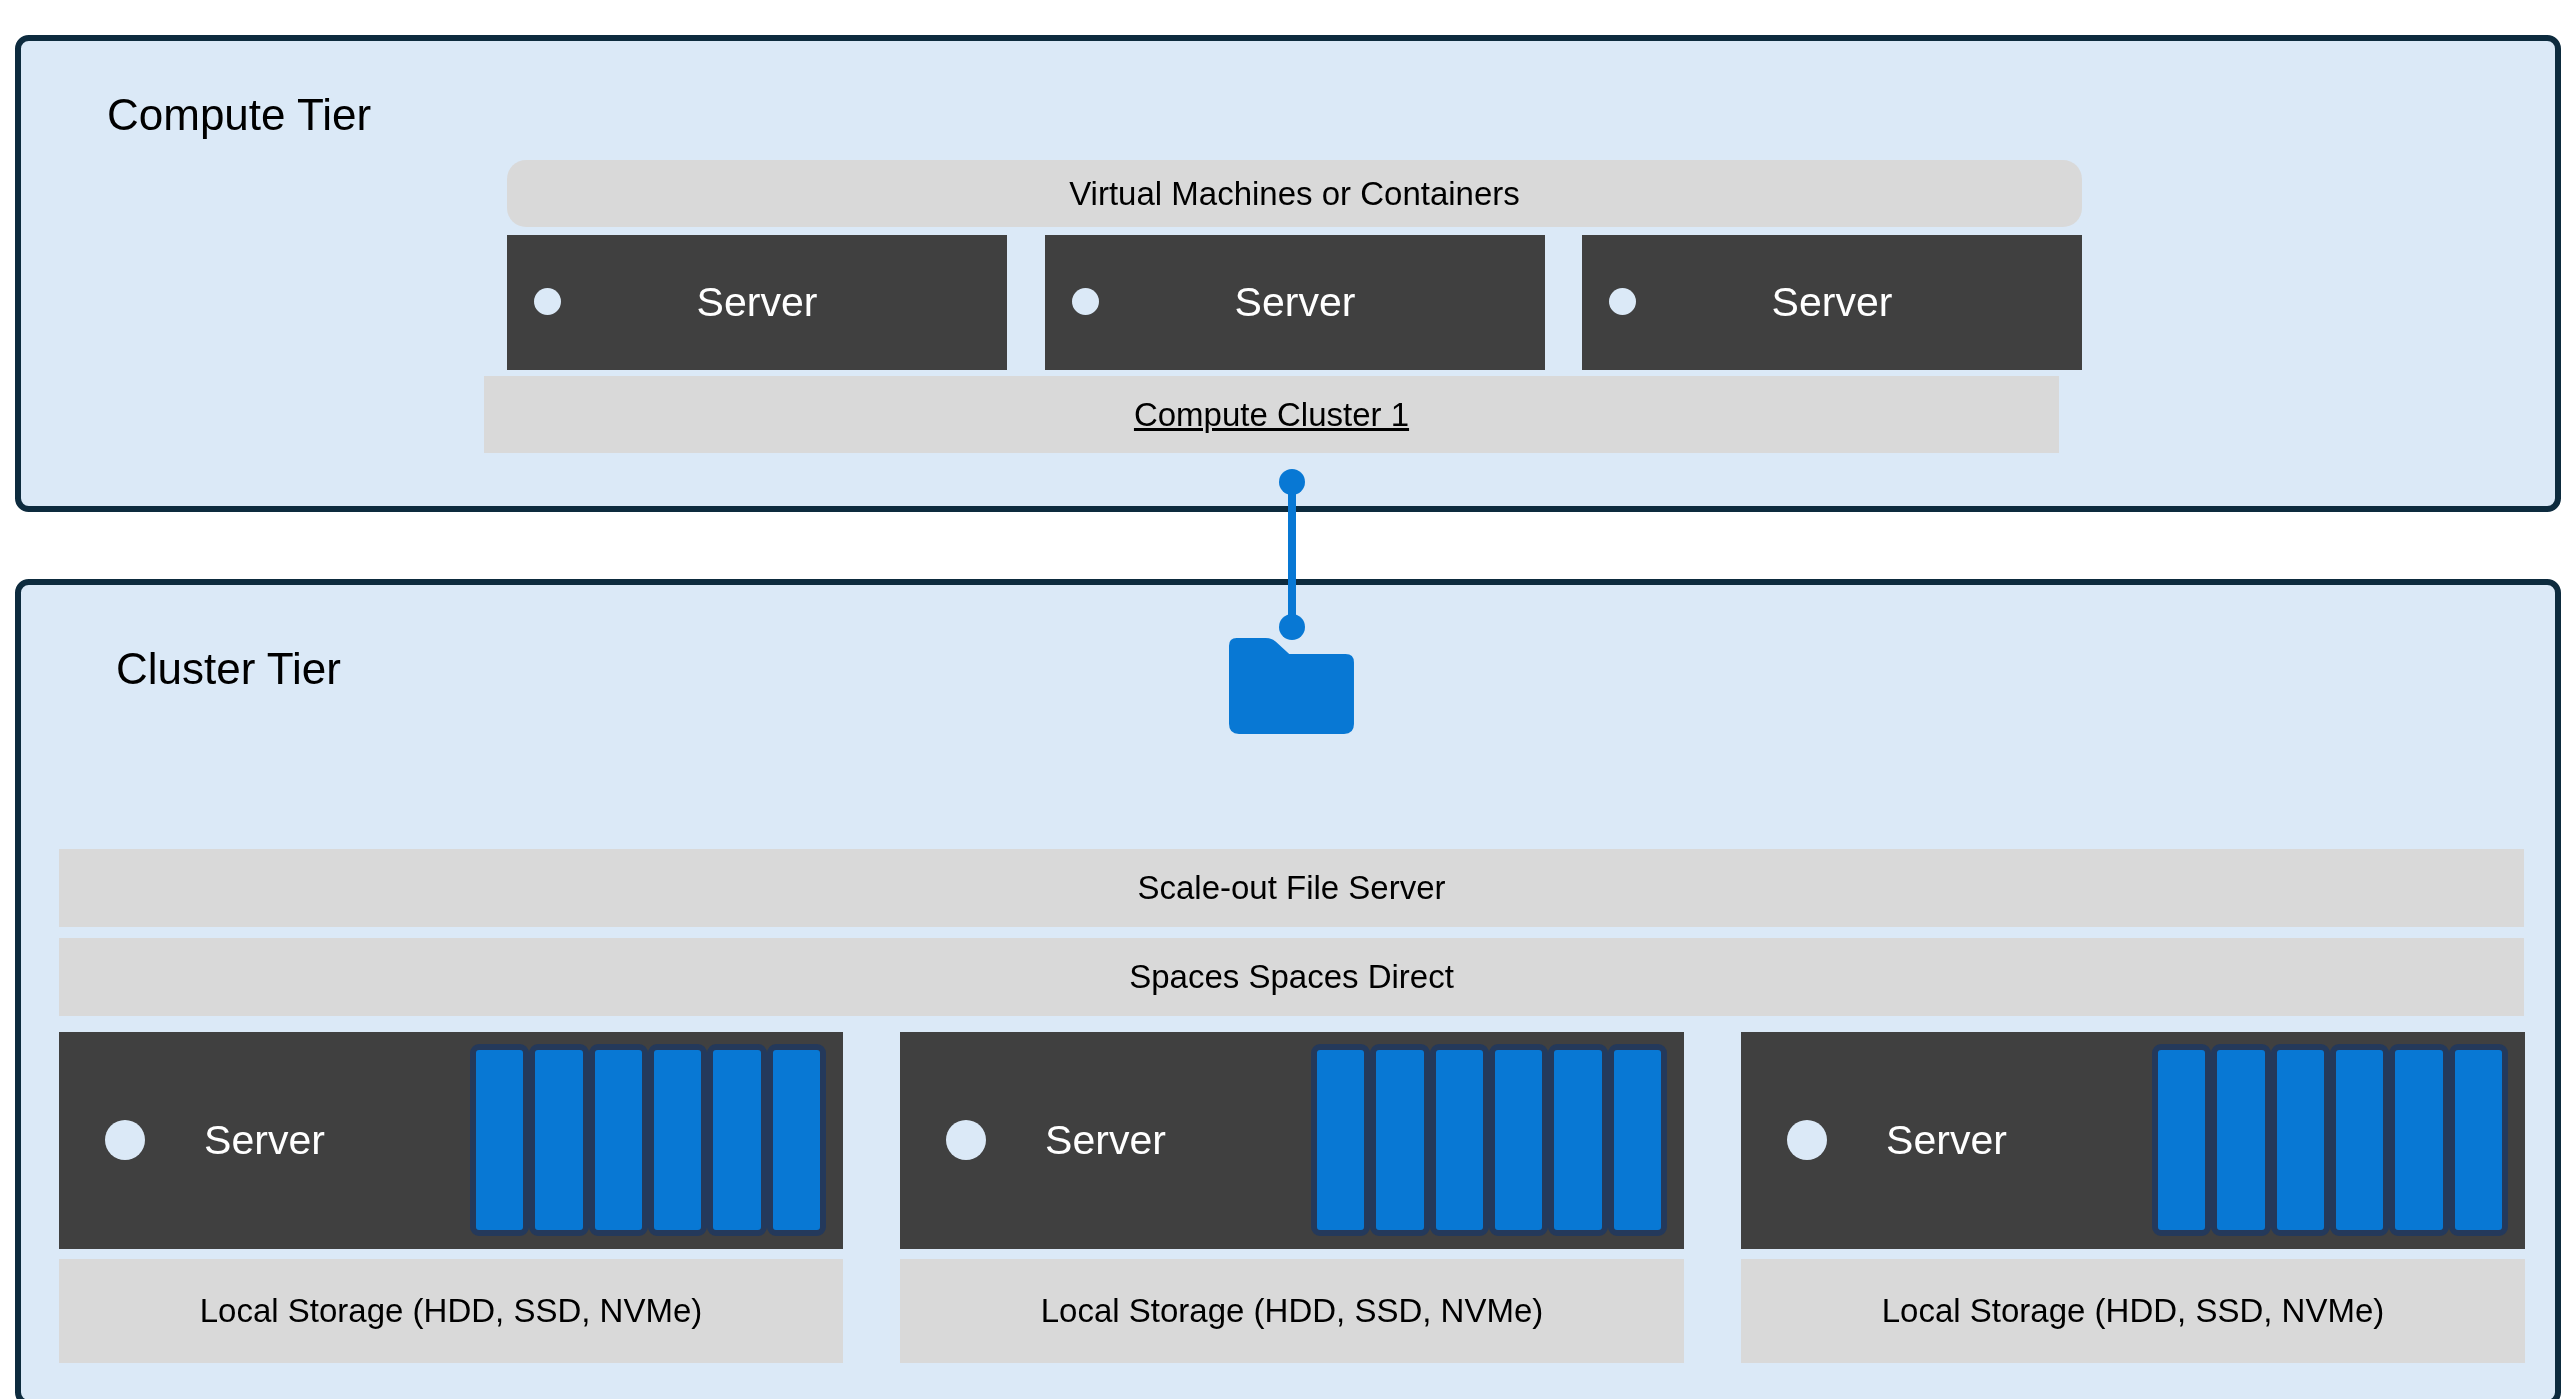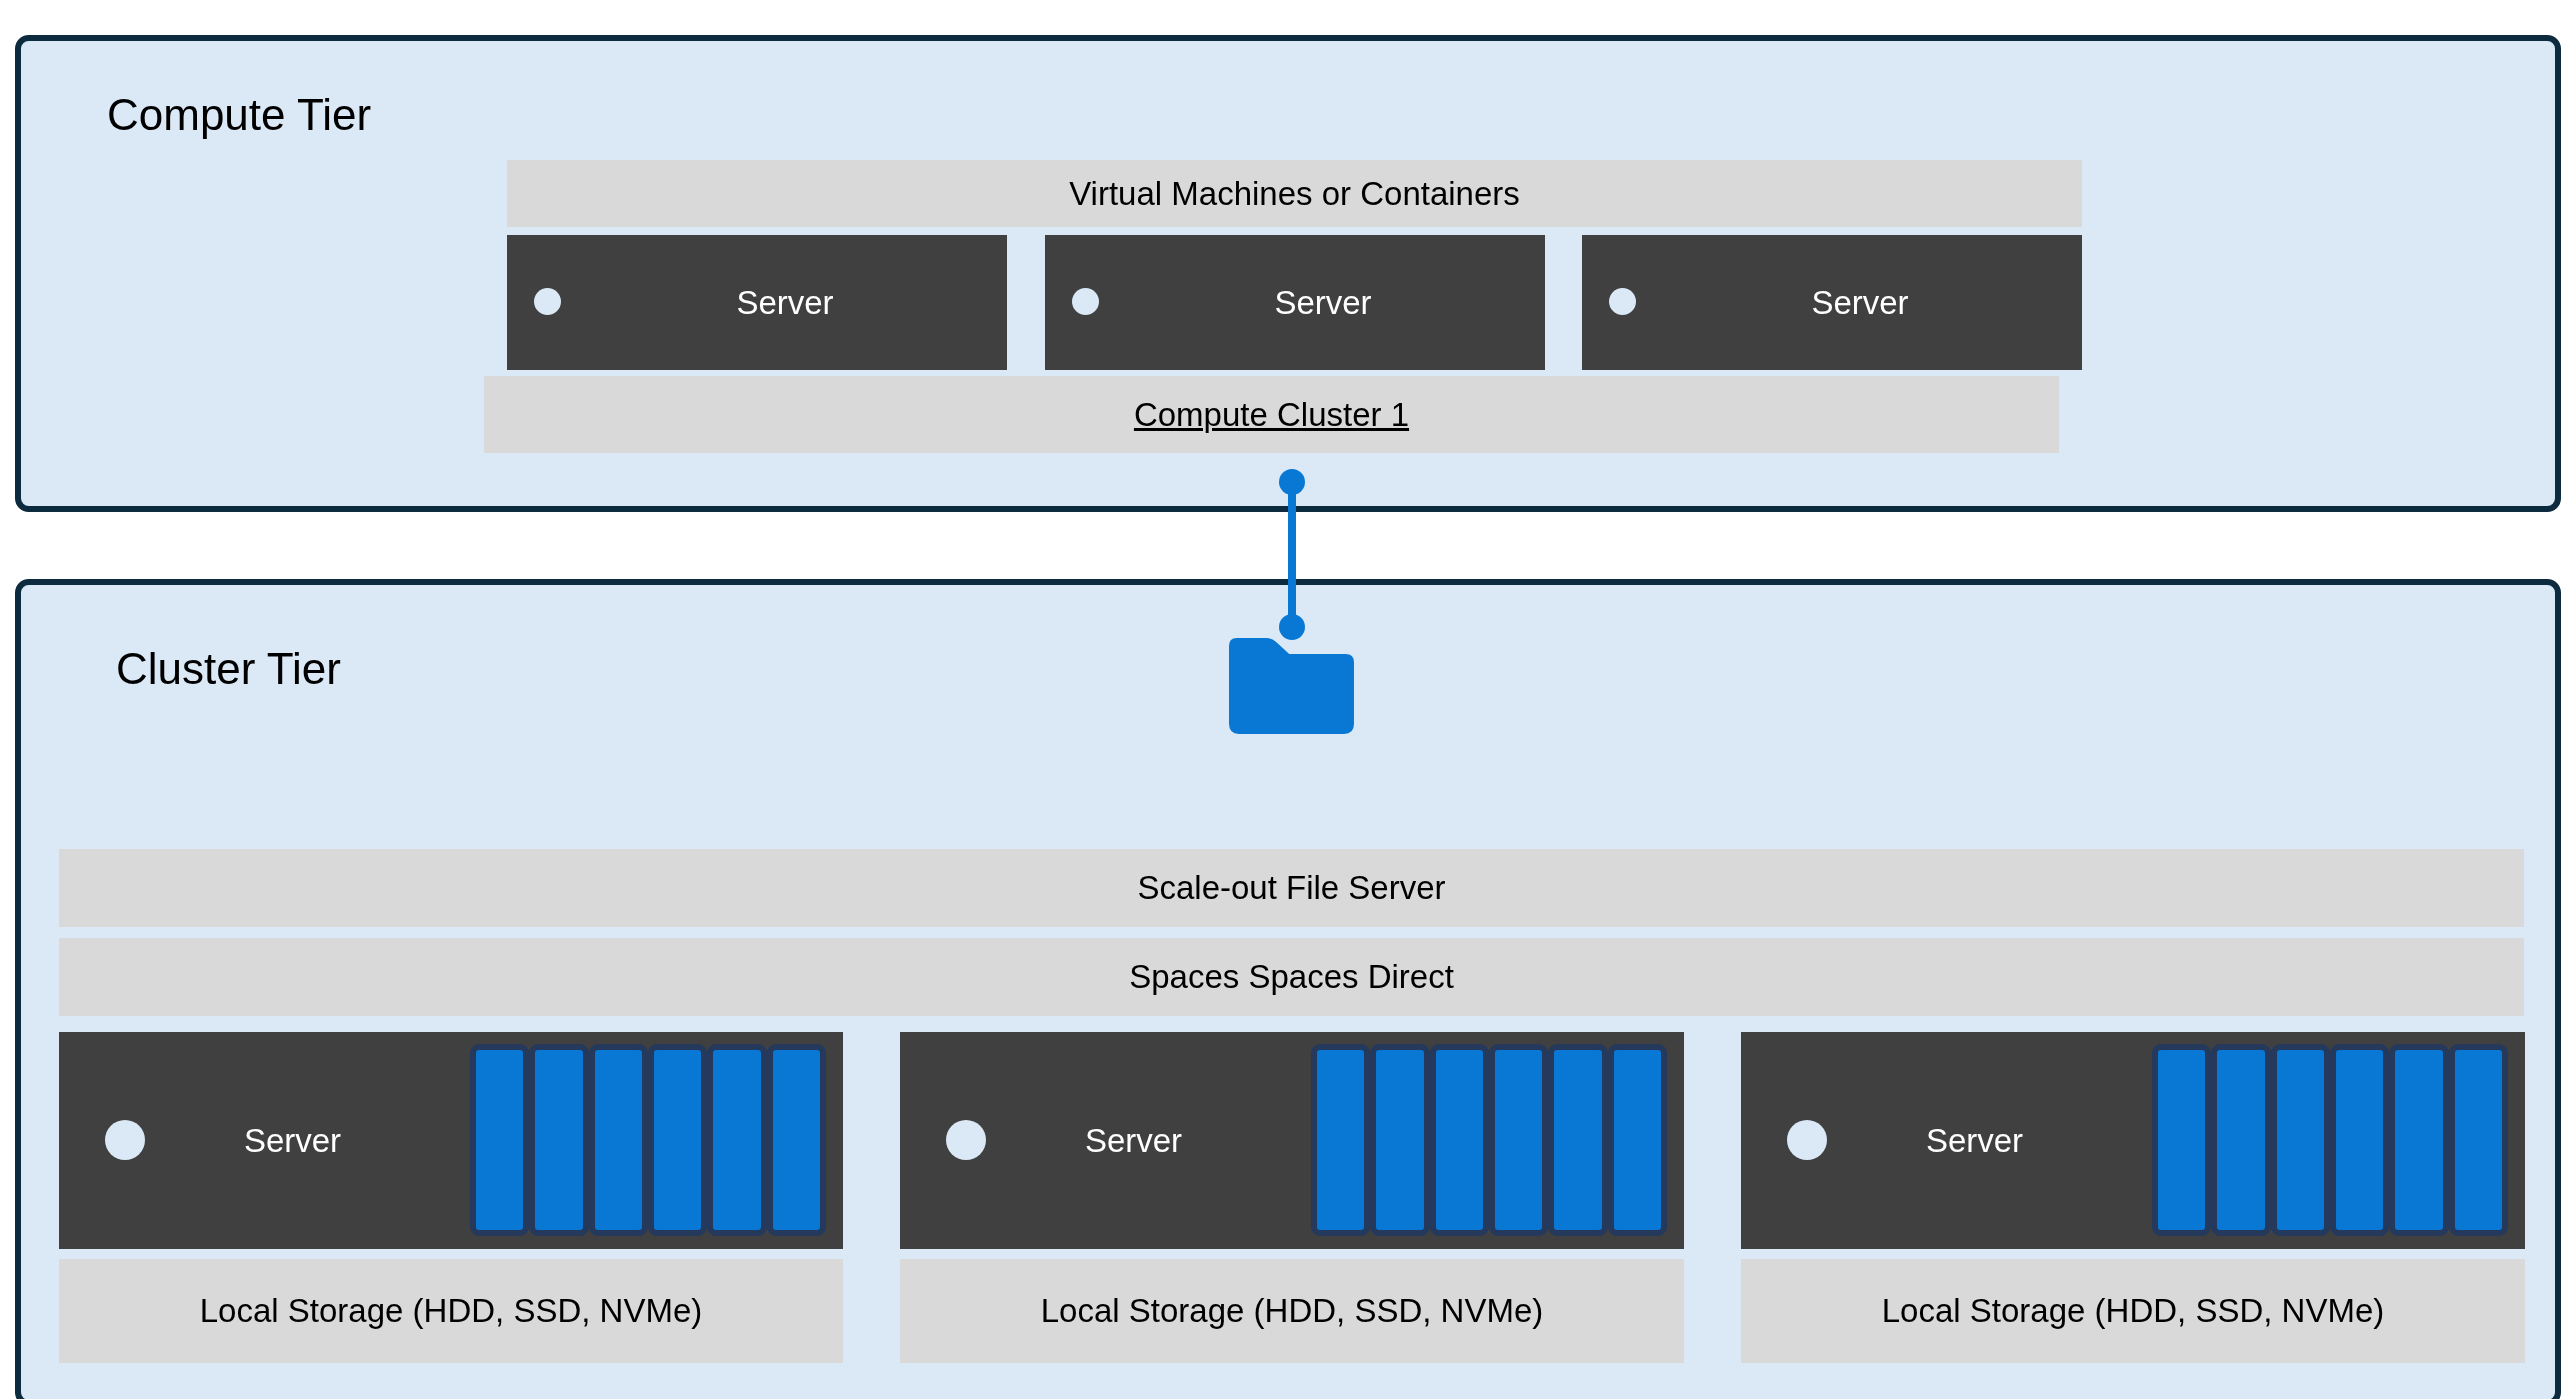--- a/index.html
+++ b/index.html
@@ -32,24 +32,23 @@
     box-sizing:border-box;
     white-space:nowrap;
   }
   .server-box{
     position:absolute;
     background:#404040;
     box-sizing:border-box;
   }
   .server-label{
     position:absolute;
-    color:#ffffff;font-size:33px;
+    color:#ffffff;font-size:41px;
     display:flex;align-items:center;justify-content:center;
     white-space:nowrap;
-    padding-left:28px;
   }
   .led-circle{
     position:absolute;
     background:#dbe9f7;
     border-radius:50%;
   }
   .compute-server .server-label{left:0;top:0;width:100%;height:100%;}
   .compute-server .led-circle{left:27px;top:53px;width:27px;height:27px;}
   .storage-server .server-label{left:0;top:0;width:411px;height:100%;}
   .storage-server .led-circle{left:46px;top:88px;width:40px;height:40px;}
@@ -79,21 +78,21 @@
 </style>
 </head>
 <body>
 
 <div id="canvas">
 
   <div class="tier-box" style="left:15px;top:15px;width:2546px;height:477px;"></div>
 
   <div class="tier-title" style="left:107px;top:70px;">Compute Tier</div>
 
-  <div class="gray-bar" style="left:507px;top:140px;width:1575px;height:67px;">
+  <div class="gray-bar" style="left:507px;top:140px;width:1575px;height:67px;border-radius:19px;">
     <span>Virtual Machines or Containers</span>
   </div>
 
   <div class="server-box compute-server" style="left:507px;top:215px;width:500px;height:135px;">
     <span class="led-circle"></span>
     <span class="server-label">Server</span>
   </div>
   <div class="server-box compute-server" style="left:1045px;top:215px;width:500px;height:135px;">
     <span class="led-circle"></span>
     <span class="server-label">Server</span>

